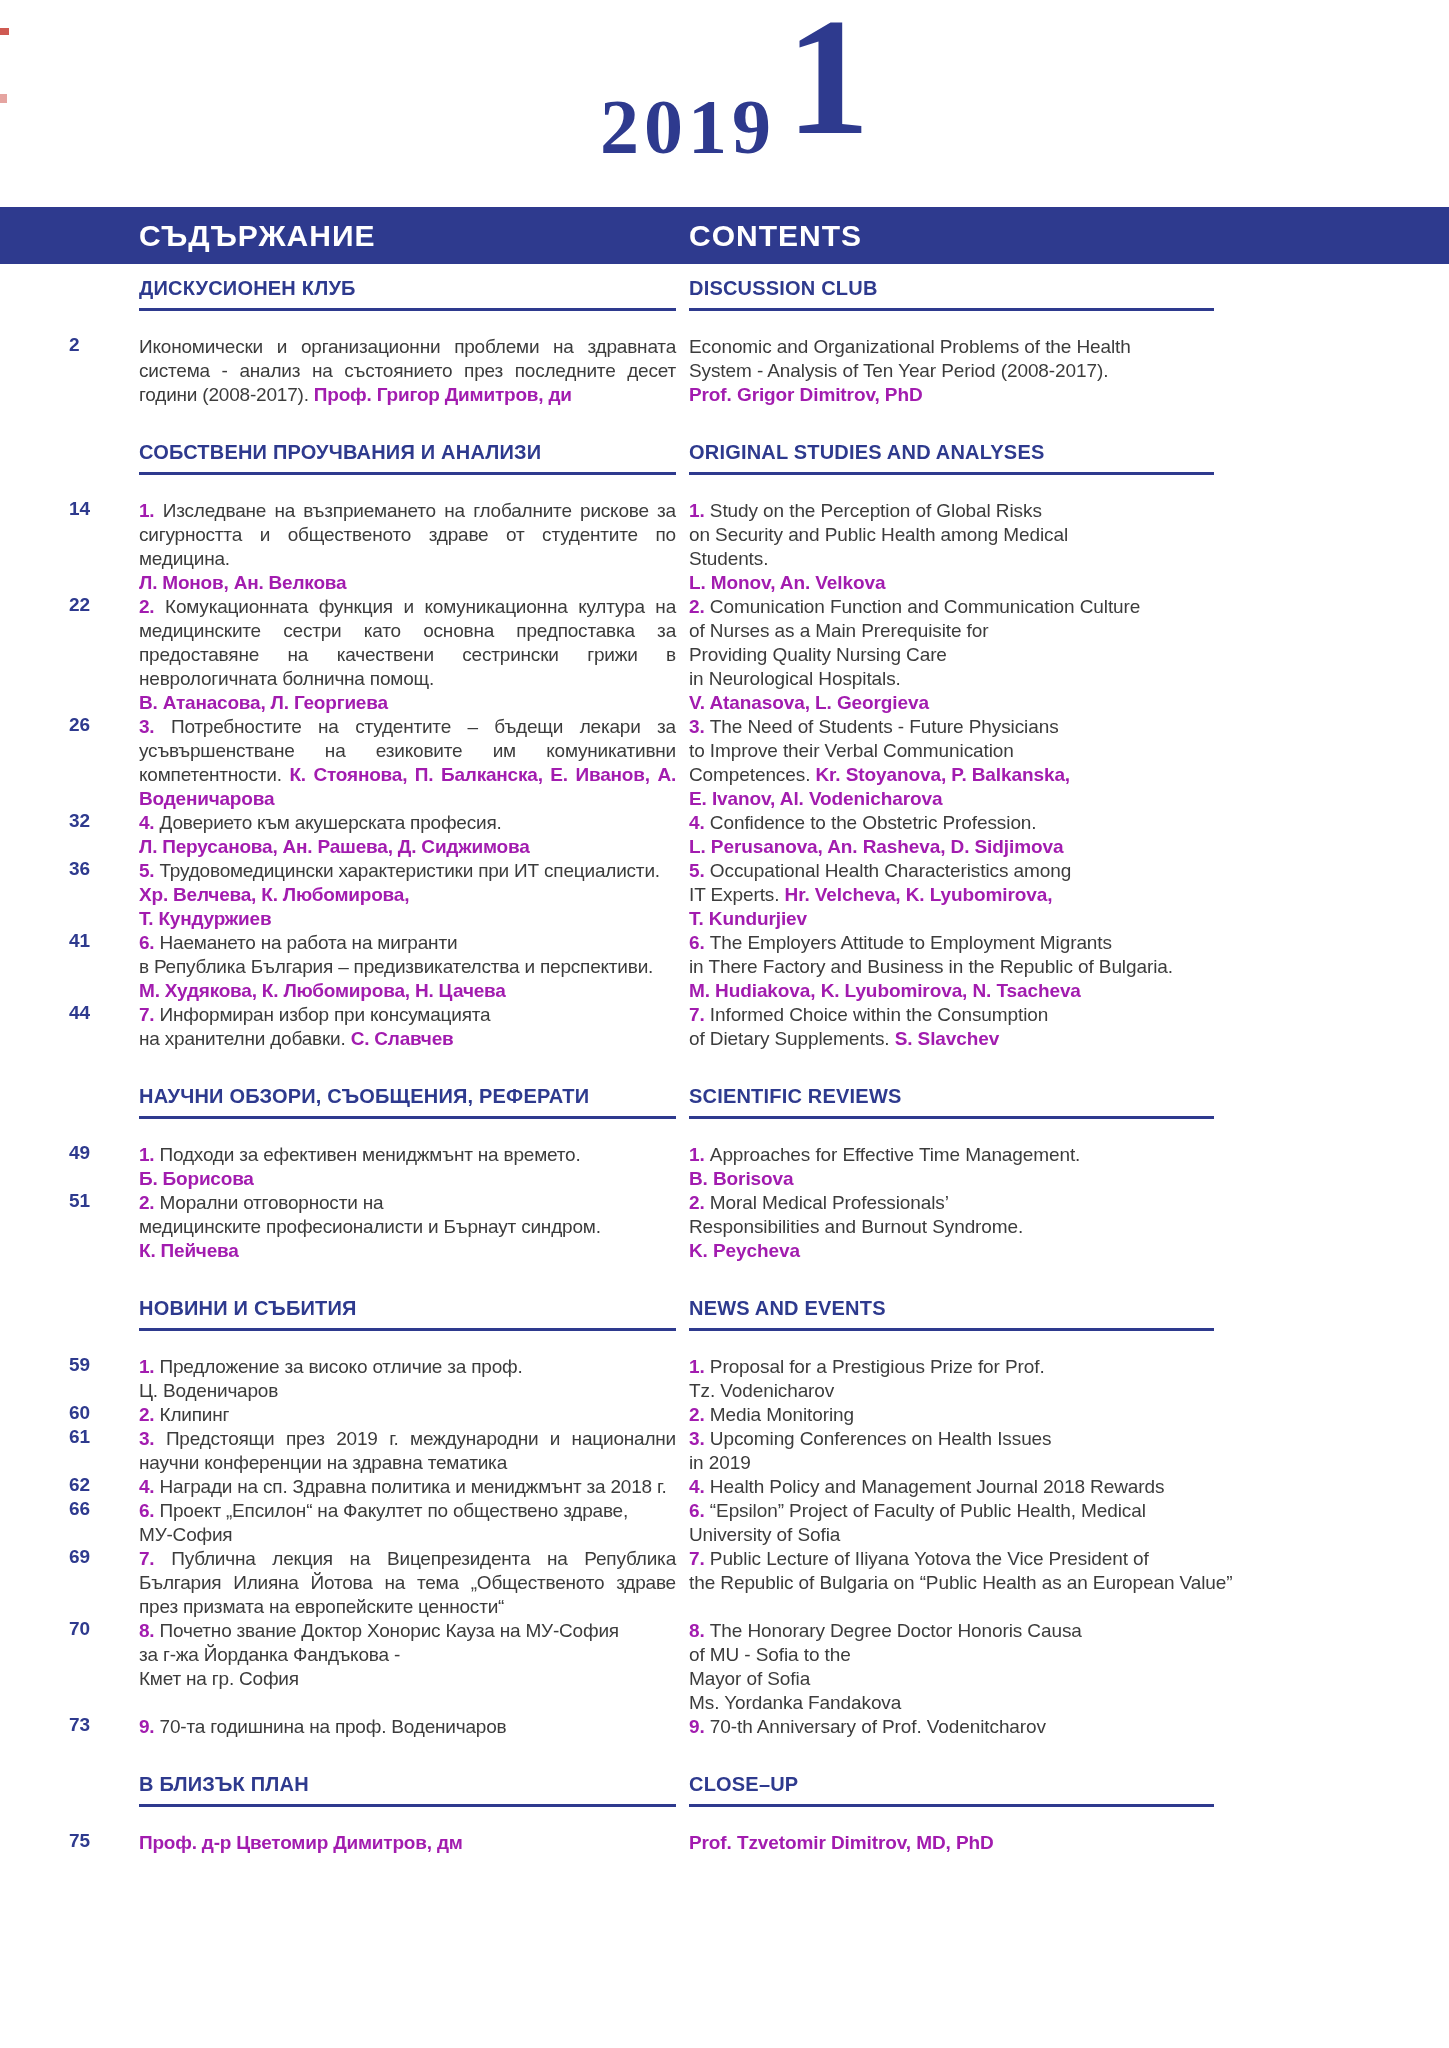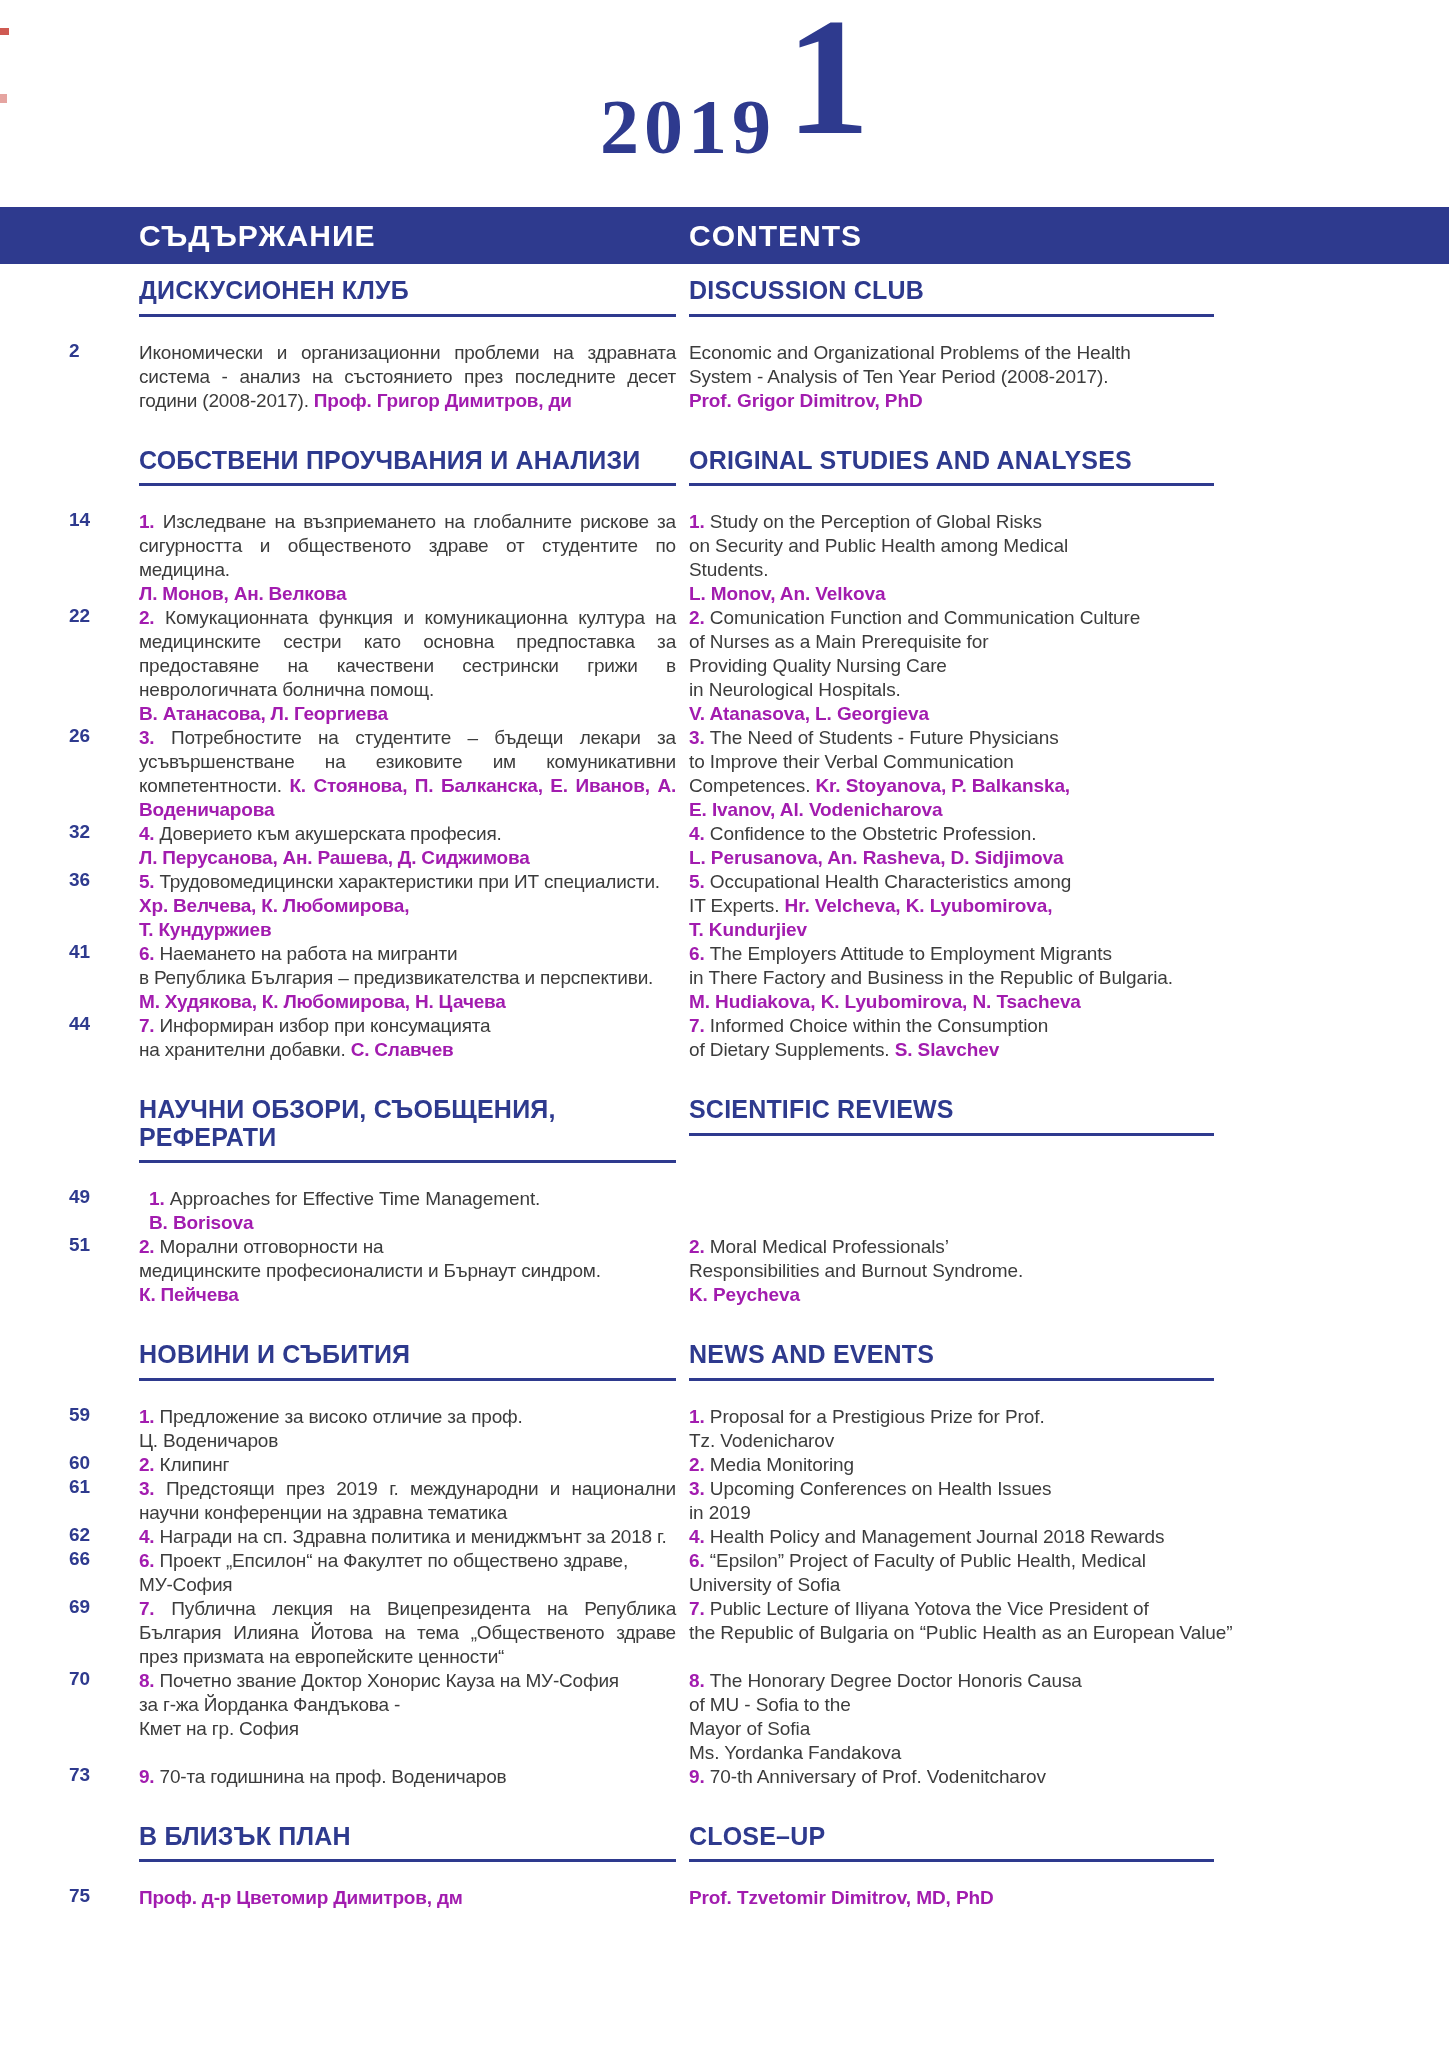--- a/index.html
+++ b/index.html
@@ -44,21 +44,21 @@
     align-items:center;
     color:#fff;
   }
   .bar-label{
     font-size:30px;font-weight:700;letter-spacing:1px;
   }
   
   .section{margin-top:34px;}
   .section:first-child{margin-top:13px;}
   .sec-title{
-    margin:0;font-size:25px;font-weight:700;color:var(--navy);
+    margin:0;font-size:20px;font-weight:700;color:var(--navy);
     letter-spacing:.2px;line-height:1.1;
   }
   .rule{height:3px;background:var(--navy);margin-top:9px;width:537px;}
   .rule-en{width:525px;}
   .items{margin-top:24px;}
   .item-row>div{font-size:19px;line-height:24px;}
   .pagenum{
     font-size:26px;line-height:24px;font-weight:700;color:var(--navy);
     padding-left:20px;margin-top:-2px;
   }
@@ -171,20 +171,21 @@
         <div class="rule"></div>
       </div>
       <div class="cell-en">
         <h2 class="sec-title">SCIENTIFIC REVIEWS</h2>
         <div class="rule rule-en"></div>
       </div>
     </div>
     <div class="items">
   <div class="row item-row">
     <div class="cell-num pagenum">49</div>
+    <div class="cell-bg item-bg"><b>1. </b><span>Подходи за ефективен мениджмънт на времето.<br></span><b>Б. Борисова</b></div>
     <div class="cell-en item-en"><b>1. </b><span>Approaches for Effective Time Management.<br></span><b>B. Borisova</b></div>
   </div>
 
   <div class="row item-row">
     <div class="cell-num pagenum">51</div>
     <div class="cell-bg item-bg"><b>2. </b><span>Морални отговорности на<br>медицинските професионалисти и Бърнаут синдром.<br></span><b>К. Пейчева</b></div>
     <div class="cell-en item-en"><b>2. </b><span>Moral Medical Professionals’<br>Responsibilities and Burnout Syndrome.<br></span><b>K. Peycheva</b></div>
   </div>
 </div>
   </section>

